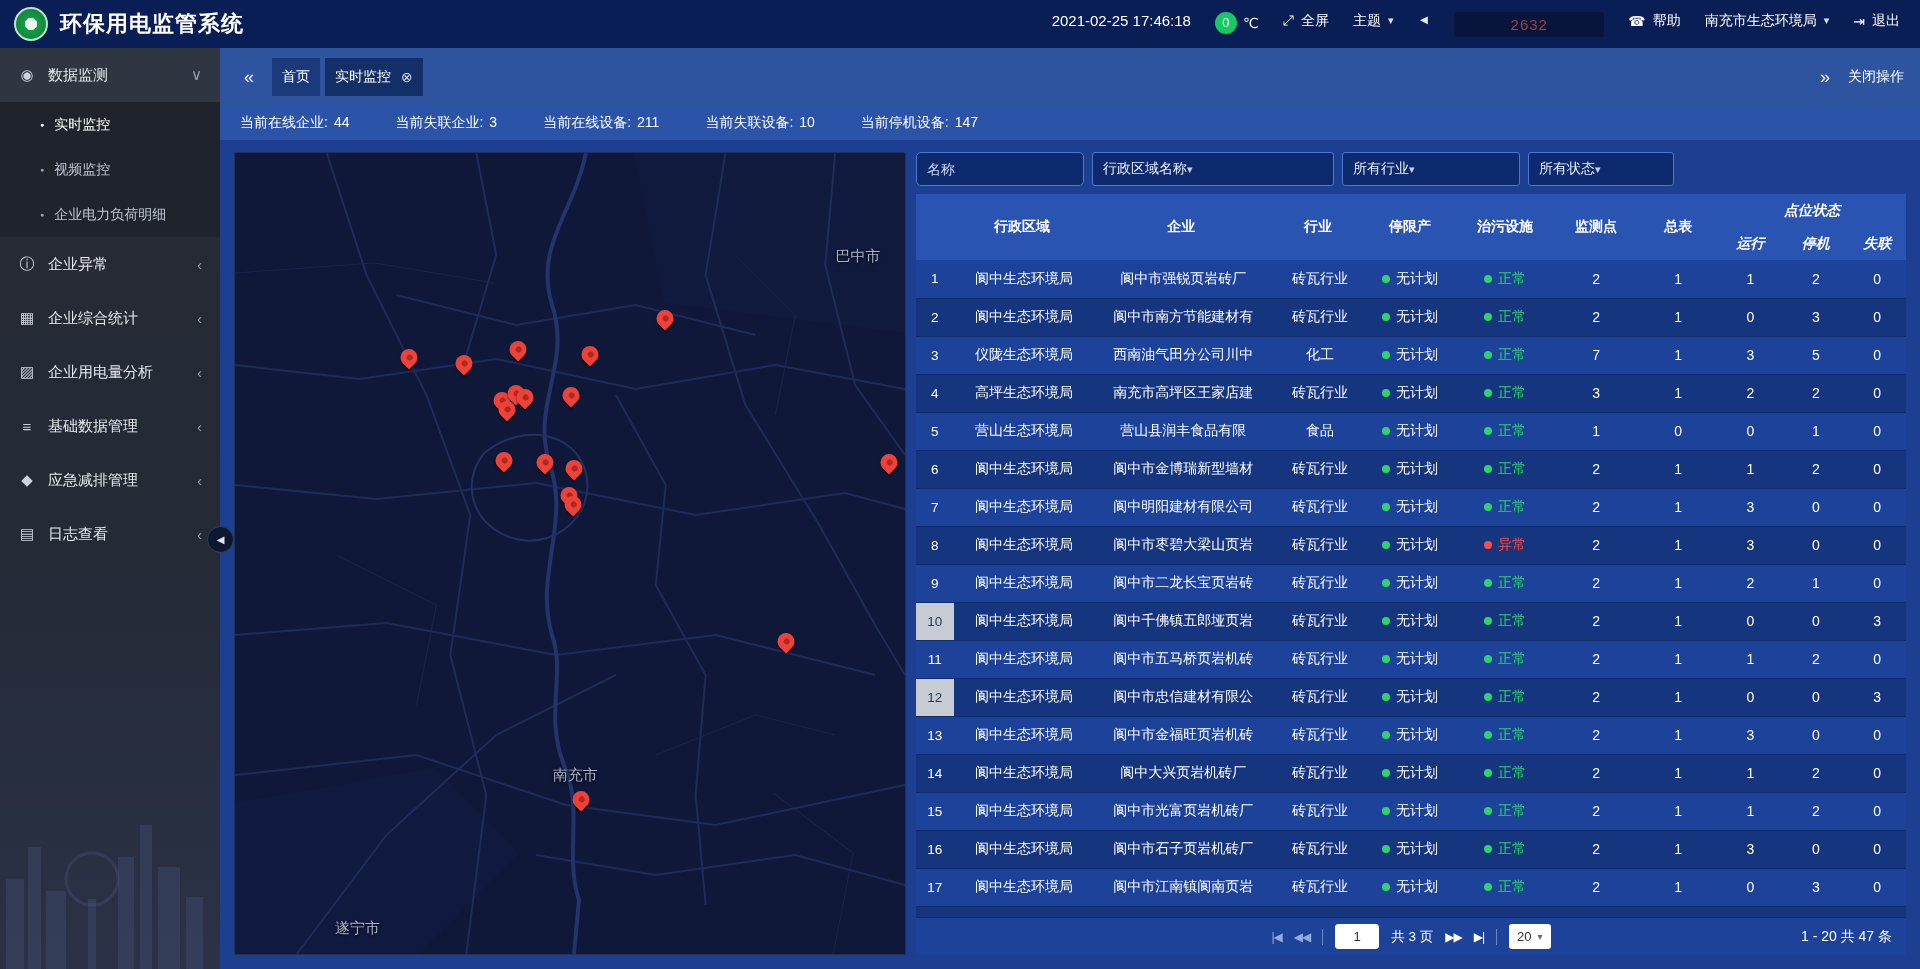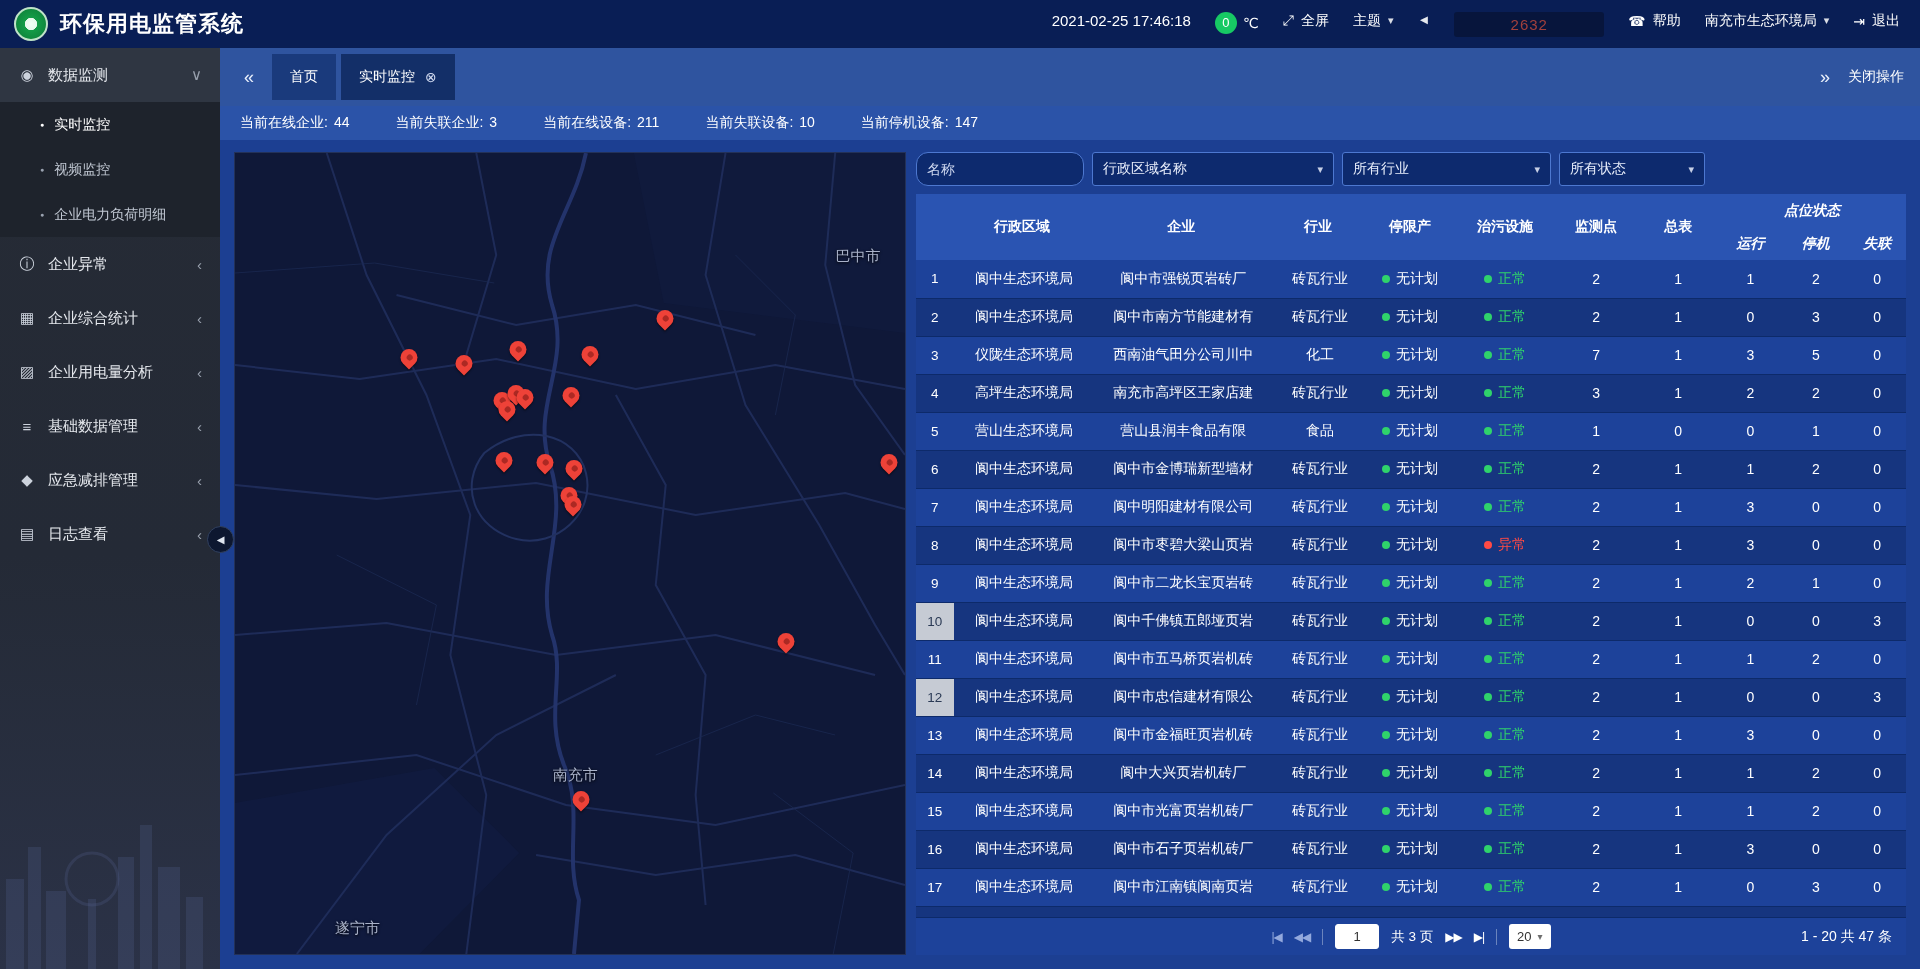--- a/index.html
+++ b/index.html
@@ -39,45 +39,45 @@
   .mi-icon:empty,.mi-bullet:empty,.mi-chev:empty{display:none}
   .skyline{position:absolute;bottom:0;left:0;width:100%;height:210px;pointer-events:none}
   .collapse-handle{position:absolute;right:-14px;top:478px;width:27px;height:27px;border-radius:50%;background:#0d1730;border:1px solid #31415f;display:flex;align-items:center;justify-content:center;font-size:10px;color:#dfe5ef;cursor:pointer;z-index:30}
 
   .right{flex:1;display:flex;flex-direction:column;min-width:0;background:#1c3f92}
 
   
   .tabbar{height:58px;background:#2f549f;display:flex;align-items:center;padding:0 16px;gap:10px;flex-shrink:0}
   .tab-scroll{width:26px;height:26px;display:flex;align-items:center;justify-content:center;font-size:18px;color:#eaf0fb;cursor:pointer}
   .tabs{display:flex;gap:5px;flex:1;min-width:0}
-  .tab{height:46px;padding:0 18px;display:flex;align-items:center;gap:10px;background:#1a3a7c;font-size:14px;color:#fff;cursor:pointer}
+  .tab{height:38px;padding:0 10px;display:flex;align-items:center;gap:10px;background:#1a3a7c;font-size:14px;color:#fff;cursor:pointer}
   .tab.active{background:#132f68}
   .tab-close{font-size:14px;color:#d3dcf2;cursor:pointer}
   .tab-close:empty{display:none}
   .tab-right{display:flex;align-items:center;gap:10px}
   .close-ops{font-size:14px;color:#fff;cursor:pointer;white-space:nowrap}
 
   
   .statsbar{height:34px;background:#2b53a8;display:flex;align-items:center;padding:0 20px;gap:46px;font-size:14px;flex-shrink:0}
   .stat{display:flex;gap:6px;white-space:nowrap}
 
   
   .content{flex:1;display:flex;gap:10px;padding:12px 14px 14px;min-height:0}
   .map{width:672px;flex-shrink:0;background:#0f1838;border:1px solid #233158;position:relative;overflow:hidden}
   .roads{position:absolute;inset:0;width:100%;height:100%}
   .pin{position:absolute;width:17px;height:17px;background:#ee4238;border-radius:50% 50% 50% 0;transform:translate(-50%,-100%) rotate(-45deg);cursor:pointer;z-index:3;box-shadow:-1px 1px 2px rgba(0,0,0,.5)}
   .pin::after{content:"";position:absolute;left:5.5px;top:5.5px;width:6px;height:6px;border-radius:50%;background:rgba(90,10,10,.45)}
   .map-label{position:absolute;transform:translate(-50%,-50%);color:#a9b2c9;font-size:15px;z-index:2;text-shadow:0 1px 3px #000;white-space:nowrap}
 
   .panel{flex:1;display:flex;flex-direction:column;min-width:0}
   .filters{display:flex;gap:8px;height:34px;margin-bottom:8px;flex-shrink:0}
-  .f-input{width:168px;background:#0d2a6e;border:1px solid #4d78d0;border-radius:12px;color:#e8eefb;padding:0 10px;font-size:14px;font-family:inherit;outline:none}
+  .f-input{width:168px;background:#0d2a6e;border:1px solid #4d78d0;border-radius:5px;color:#e8eefb;padding:0 10px;font-size:14px;font-family:inherit;outline:none}
   .f-input::placeholder{color:#cdd7ef}
-  .f-select{background:#0d2a6e;border:1px solid #4d78d0;border-radius:3px;display:flex;align-items:center;justify-content:space-between;padding:0 10px;font-size:14px;color:#e8eefb;cursor:pointer}
-  .w-region{width:242px}.w-industry{width:209px}.w-status{width:146px}
+  .f-select{background:#0d2a6e;border:1px solid #4d78d0;border-radius:3px;display:flex;align-items:center;padding:0 10px;font-size:14px;color:#e8eefb;cursor:pointer}
+  .w-region{width:242px}.w-industry{width:178px}.w-status{width:146px}
 
   
   .table-wrap{flex:1;overflow:hidden}
   table{width:100%;border-collapse:collapse;table-layout:fixed}
   thead th{background:#2a54b2;height:33px;font-size:14px;font-weight:bold;color:#fff}
   .th-group,.th-sub{font-style:italic}
   tbody td{height:38px;font-size:14px;text-align:center;background:#1d429a;border-bottom:1px solid #0d2a6a;overflow:hidden;white-space:nowrap}
   tbody tr:nth-of-type(even) td{background:#16357f}
   .td-left{text-align:center;padding:0 6px 0 10px}
   .td-idx{font-size:13.5px}

